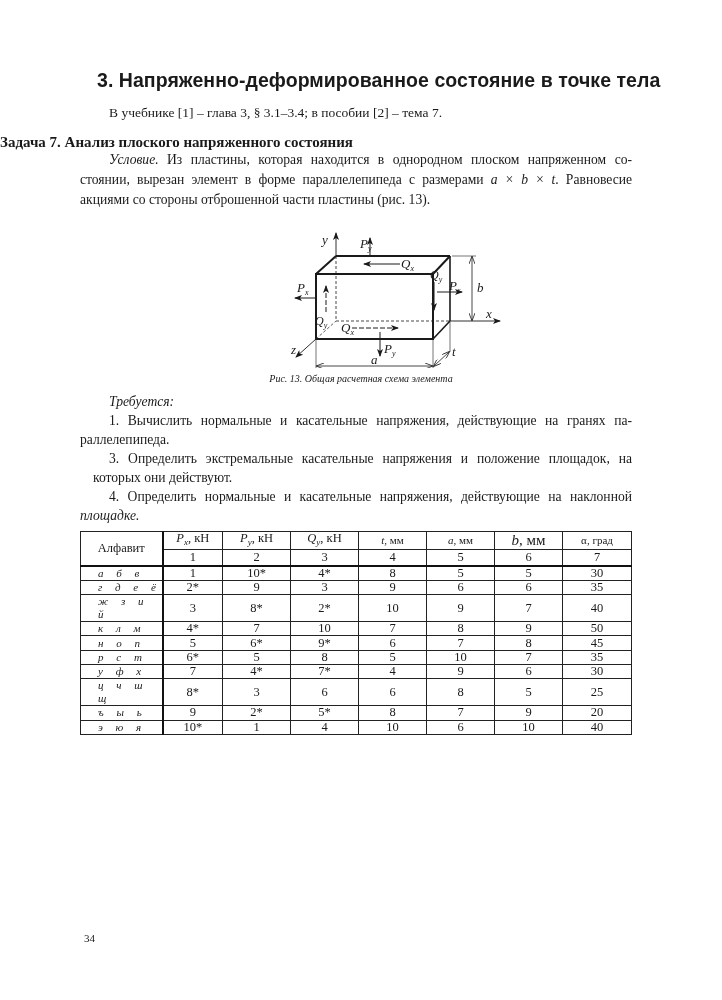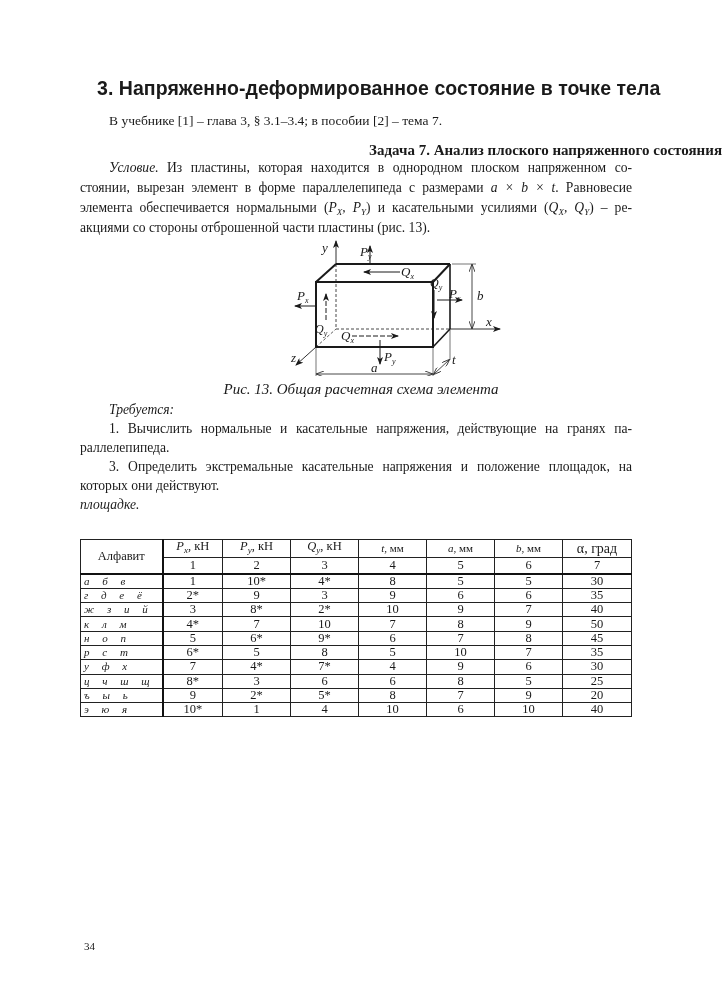--- a/index.html
+++ b/index.html
@@ -1,34 +1,34 @@
 <!DOCTYPE html>
 <html><head>
 <meta charset="utf-8">
 <style>
   html, body { margin: 0; padding: 0; background: #ffffff; }
   body { width: 722px; height: 1000px; position: relative; overflow: hidden; color: #1a1a1a; }
-  .page { position: absolute; left: 0; top: 8px; width: 722px; height: 780px; }
+  .page { position: absolute; left: 0; top: 0; width: 722px; height: 780px; }
   .serif { font-family: "Liberation Serif", "DejaVu Serif", serif; }
   .sans { font-family: "Liberation Sans", "DejaVu Sans", sans-serif; }
   .h-chapter { position: absolute; left: 97px; top: 69px; font-size: 19.5px; font-weight: bold; letter-spacing: 0.05px; white-space: nowrap; }
   .ref-line { position: absolute; left: 109px; top: 105px; font-size: 13.5px; white-space: nowrap; }
-  .task-title { position: absolute; left: 0; width: 722px; top: 134px; text-align: right; font-size: 15px; font-weight: bold; white-space: nowrap; }
+  .task-title { position: absolute; left: 0; width: 722px; top: 134px; text-align: left; font-size: 15px; font-weight: bold; white-space: nowrap; }
   .para { position: absolute; left: 80px; width: 552px; font-size: 13.6px; line-height: 20px; text-align: justify; }
   .para .ln { display: block; height: 20px; white-space: nowrap; text-align: justify; text-align-last: justify; }
   .para .ln.last { text-align-last: left; }
   .indent { padding-left: 29px; }
   .i { font-style: italic; font-family: Liberation Serif, serif; }
   .sub { font-size: 9px; vertical-align: -3px; font-style: italic; }
   .figure { position: absolute; left: 280px; top: 228px; width: 240px; height: 140px; }
-  .fig-caption { position: absolute; left: 0; width: 722px; top: 373px; text-align: center; font-size: 15px; white-space: nowrap; }
+  .fig-caption { position: absolute; left: 0; width: 722px; top: 373px; text-align: center; font-size: 10px; white-space: nowrap; }
   table.data { position: absolute; left: 80px; top: 531px; border-collapse: collapse; font-size: 12.5px; table-layout: fixed; }
   table.data td, table.data th { border: 1px solid #222; padding: 0; height: 13.3px; line-height: 13px; text-align: center; font-weight: normal; }
   table.data th { height: 14.5px; }
-  table.data .alpha { text-align: left; padding-left: 3px; font-style: italic; font-size: 11px; letter-spacing: 5px; }
+  table.data .alpha { text-align: left; padding-left: 17px; font-style: italic; font-size: 11px; letter-spacing: 5px; }
   table.data tr.divider td { border-top: 2px solid #111; }
   table.data .thick-r { border-right: 2px solid #111; }
   .note { position: absolute; left: 80px; width: 552px; top: 713px; font-size: 11.8px; line-height: 17px; }
   .note .ln { display: block; white-space: nowrap; text-align: justify; text-align-last: justify; }
   .note .ln.last { text-align-last: left; }
   .page-num { position: absolute; left: 84px; top: 932px; font-size: 11px; }
 </style>
 </head>
 <body>
 
@@ -36,21 +36,20 @@
 
   <div class="h-chapter sans">3. Напряженно-деформированное состояние в точке тела</div>
 
   <div class="ref-line serif">В учебнике [1] – глава 3, § 3.1–3.4; в пособии [2] – тема 7.</div>
 
   <div class="task-title serif">Задача 7. Анализ плоского напряженного состояния</div>
 
   <div class="para serif" style="top:150px;">
     <span class="ln indent"><span class="i">Условие.</span><span> Из пластины, которая находится в однородном плоском напряженном со-</span></span>
     <span class="ln"><span>стоянии, вырезан элемент в форме параллелепипеда с размерами </span><span class="i">a × b × t</span><span>. Равновесие</span></span>
-    <span class="ln"><span>элемента обеспечивается нормальными (</span><span class="i">P<span class="sub">X</span>, P<span class="sub">Y</span></span><span>) и касательными усилиями (</span><span class="i">Q<span class="sub">X</span>, Q<span class="sub">Y</span></span><span>) – ре-</span></span>
     <span class="ln last">акциями со стороны отброшенной части пластины (рис. 13).</span>
   </div>
 
   <div class="figure">
     <svg width="240" height="140" viewBox="280 228 240 140" xmlns="http://www.w3.org/2000/svg" font-family="Liberation Serif, DejaVu Serif, serif" font-style="italic" fill="none" stroke="#1a1a1a">
       <defs>
         <marker id="ah" markerWidth="8" markerHeight="6" refX="7" refY="3" orient="auto" markerUnits="userSpaceOnUse">
           <path d="M0,0 L8,3 L0,6 L2,3 Z" fill="#1a1a1a" stroke="none"></path>
         </marker>
         <marker id="dimA" markerWidth="8" markerHeight="6" refX="7" refY="3" orient="auto-start-reverse" markerUnits="userSpaceOnUse">
@@ -119,21 +118,22 @@
     </svg>
   </div>
 
   <div class="fig-caption serif"><span class="i">Рис. 13. Общая расчетная схема элемента</span></div>
 
   <div class="para serif" style="top:392px; line-height:19px;">
     <span class="ln last indent i" style="height:19px;">Требуется:</span>
     <span class="ln indent" style="height:19px;">1. Вычислить нормальные и касательные напряжения, действующие на гранях па-</span>
     <span class="ln last" style="height:19px;">раллелепипеда.</span>
     <span class="ln indent" style="height:19px;">3. Определить экстремальные касательные напряжения и положение площадок, на</span>
-    <span class="ln last" style="height:19px;">которых они действуют.</span>
+    <span class="ln last" style="height:19px;margin-left:13px;">которых они действуют.</span>
+    <span class="ln indent" style="height:19px;">4. Определить нормальные и касательные напряжения, действующие на наклонной</span>
     <span class="ln last" style="height:19px;font-style:italic;">площадке.</span>
   </div>
 
   <table class="data serif">
     <colgroup>
       <col style="width:82px">
         <col style="width:60px">
         <col style="width:68px">
         <col style="width:68px">
       <col style="width:68px">
@@ -142,22 +142,22 @@
         <col style="width:69px">
     </colgroup>
     <tbody>
         <tr>
       <th rowspan="2" class="thick-r">Алфавит</th>
       <th><span class="i">P</span><span class="sub">x</span><span>, кН</span></th>
       <th><span class="i">P</span><span class="sub">y</span><span>, кН</span></th>
       <th><span class="i">Q</span><span class="sub">y</span><span>, кН</span></th>
       <th style="font-size:11px;text-align:center;"><span class="i">t</span><span>, мм</span></th>
       <th style="font-size:11px;text-align:center;"><span class="i">a</span><span>, мм</span></th>
-      <th style="font-size:11px;"><span class="i">b</span><span>, мм</span></th>
-      <th style="font-size:14px;margin-left:40px;"><span>α</span><span>, град</span></th>
+      <th style="font-size:15px;"><span class="i">b</span><span>, мм</span></th>
+      <th style="font-size:11px;margin-left:40px;"><span>α</span><span>, град</span></th>
     </tr>
     <tr>
       <th>1</th>
       <th>2</th>
       <th>3</th>
       <th>4</th>
       <th>5</th>
       <th>6</th>
       <th>7</th>
     </tr>

